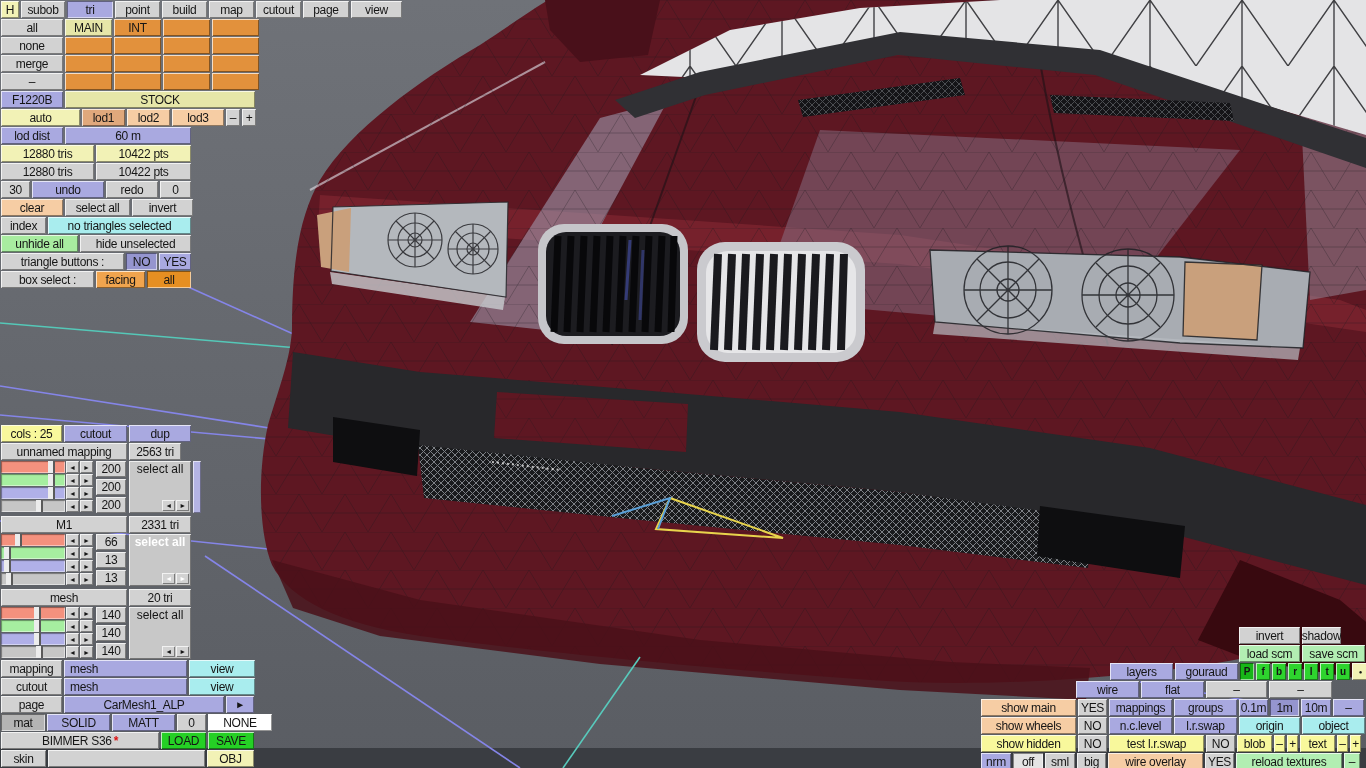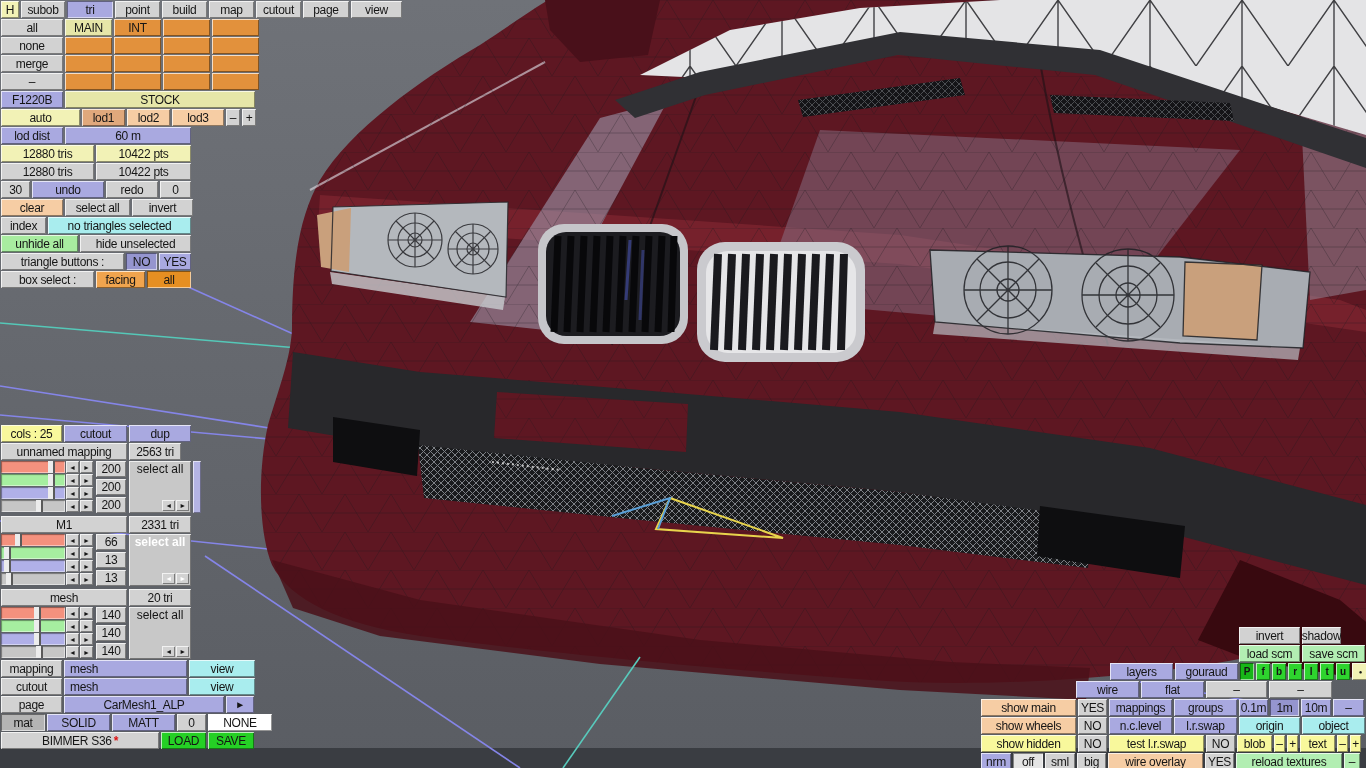--- a/index.html
+++ b/index.html
@@ -463,20 +463,25 @@
   <div class="b wh" style="width:64px">NONE</div>
 </div>
 <div class="row" style="left:1px;top:732px">
   <div class="b" style="width:158px">
     <span>BIMMER S36</span>
         <span class="star">*</span>
   </div>
   <div class="b gn" style="width:45px">LOAD</div>
   <div class="b gn" style="width:46px">SAVE</div>
 </div>
+<div class="row" style="left:1px;top:750px">
+  <div class="b" style="width:45px">skin</div>
+  <div class="b" style="width:157px"></div>
+  <div class="b py" style="width:47px">OBJ</div>
+</div>
 
 <div class="row" style="left:1239px;top:627px">
   <div class="b" style="width:61px">invert</div>
   <div class="b" style="width:39px">shadow</div>
 </div>
 <div class="row" style="left:1239px;top:645px">
   <div class="b pg" style="width:61px">load scm</div>
   <div class="b pg" style="width:63px">save scm</div>
 </div>
 <div class="row" style="left:1110px;top:663px">

